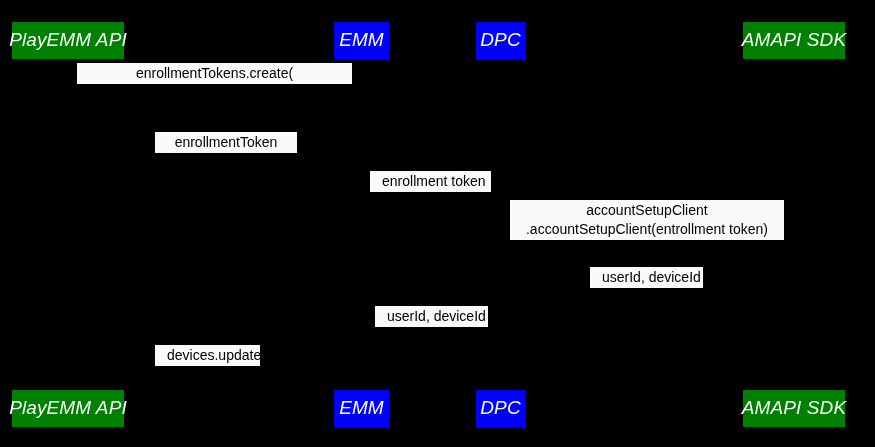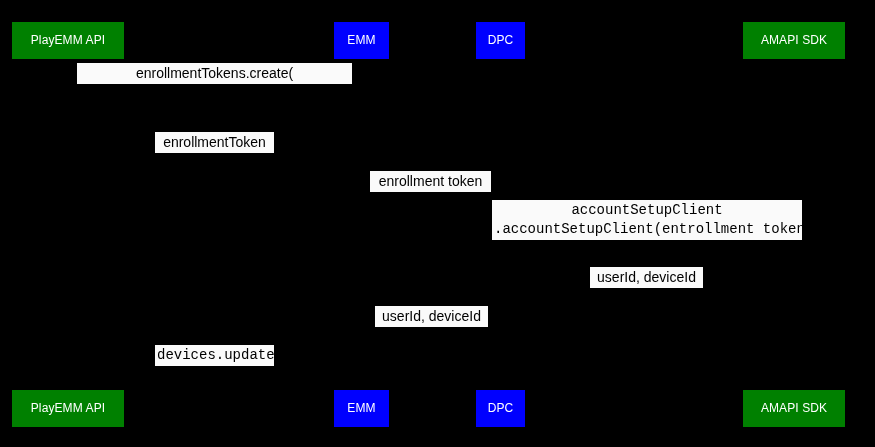--- a/index.html
+++ b/index.html
@@ -13,49 +13,50 @@
     width: 875px;
     height: 447px;
     background: #000000;
     overflow: hidden;
     font-family: "Liberation Sans", sans-serif;
   }
   .participant {
     position: absolute;
     box-sizing: border-box;
     color: #ffffff;
-    font-size: 12px;
+    font-size: 19px;
     line-height: 1.1;
     display: flex;
     align-items: center;
     justify-content: center;
     text-align: center;
     white-space: nowrap;
     letter-spacing: 0.1px;
+    font-style: italic;
   }
   .lifeline {
     position: absolute;
     width: 1px;
     background: #000000;
   }
   .msg-arrow {
     position: absolute;
     height: 1px;
     background: #000000;
   }
   .msg-label {
     position: absolute;
     box-sizing: border-box;
     background: #fafafa;
     color: #000000;
     font-size: 14px;
     line-height: 19px;
     text-align: center;
     white-space: pre;
-    padding: 1px 2px;
+    padding: 1px 12px;
   }
   .msg-label.one-line {
     line-height: 19px;
   }
 </style>
 </head>
 <body>
 
 <div id="diagram">
 
@@ -80,31 +81,31 @@
   </div>
   <div class="participant" style="left:476px; top:22px; width:49px; height:37px; background:#0000ff;">
     <span>DPC</span>
   </div>
   <div class="participant" style="left:743px; top:22px; width:102px; height:37px; background:#008000;">
     <span>AMAPI SDK</span>
   </div>
 
   <div class="msg-label" style="left:77px; top:63px; width:275px;"><span>enrollmentTokens.create(</span><br></div>
 
-  <div class="msg-label one-line" style="left:155px; top:132px; width:119px;"><span>enrollmentToken</span></div>
+  <div class="msg-label one-line" style="left:155px; top:132px; width:142px;"><span>enrollmentToken</span></div>
 
   <div class="msg-label one-line" style="left:370px; top:171px; width:121px;text-align:center;"><span>enrollment token</span></div>
 
-  <div class="msg-label" style="left:492px; top:200px; width:310px;font-family:Liberation Mono, monospace;"><span>accountSetupClient</span><br><span>.accountSetupClient(entrollment token)</span></div>
+  <div class="msg-label" style="left:510px; top:200px; width:274px;"><span>accountSetupClient</span><br><span>.accountSetupClient(entrollment token)</span></div>
 
   <div class="msg-label one-line" style="left:590px; top:267px; width:113px;"><span>userId, deviceId</span></div>
 
   <div class="msg-label one-line" style="left:375px; top:306px; width:113px;"><span>userId, deviceId</span></div>
 
-  <div class="msg-label one-line" style="left:155px; top:345px; width:119px;font-family:Liberation Mono, monospace;"><span>devices.update()</span></div>
+  <div class="msg-label one-line" style="left:155px; top:345px; width:105px;"><span>devices.update()</span></div>
 
   <div class="participant" style="left:12px; top:390px; width:112px; height:37px; background:#008000;">
     <span>PlayEMM API</span>
   </div>
   <div class="participant" style="left:334px; top:390px; width:55px; height:37px; background:#0000ff;">
     <span>EMM</span>
   </div>
   <div class="participant" style="left:476px; top:390px; width:49px; height:37px; background:#0000ff;">
     <span>DPC</span>
   </div>

